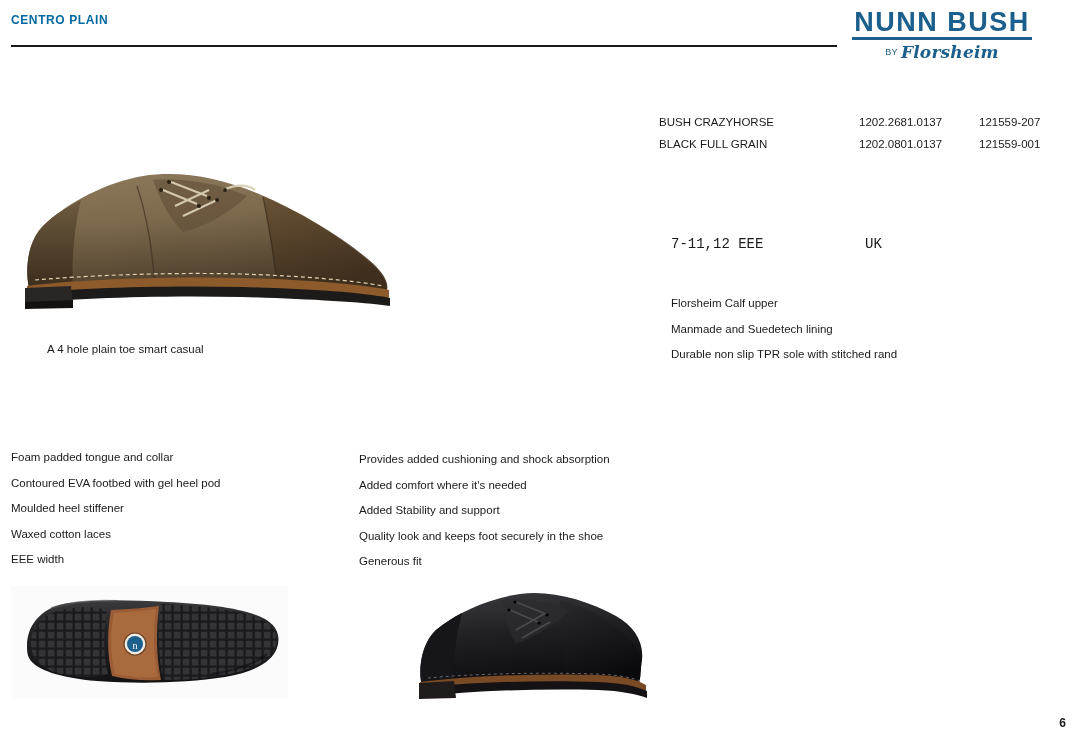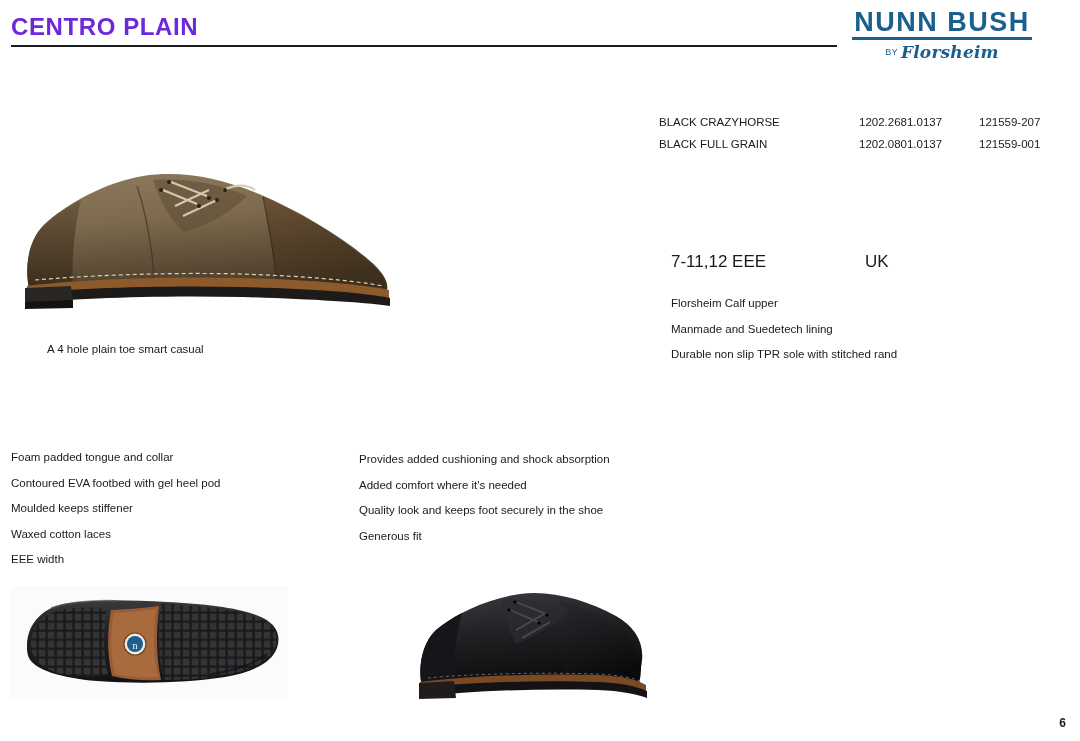--- a/index.html
+++ b/index.html
@@ -15,24 +15,24 @@
     font-family: "Liberation Sans", sans-serif;
     color: #1a1a1a;
     overflow: hidden;
   }
 
   
   .page-title {
     position: absolute;
     left: 11px;
     top: 13px;
-    font-size: 24px;
+    font-size: 12px;
     font-weight: bold;
     letter-spacing: 0.6px;
-    color: #6d28d9;
+    color: #0369a1;
   }
   .header-rule {
     position: absolute;
     left: 11px;
     top: 45px;
     width: 826px;
     height: 2px;
     background: #1a1a1a;
   }
 
@@ -91,24 +91,25 @@
     line-height: 22px;
     white-space: nowrap;
   }
   .col-name  { width: 200px; }
   .col-code  { width: 120px; }
   .col-upc   { width: 120px; }
 
   .size-row {
     position: absolute;
     left: 671px;
-    top: 252px;
-    font-size: 17px;
+    top: 236px;
+    font-size: 14px;
     display: flex;
     white-space: nowrap;
+    font-family: Liberation Mono, monospace;
   }
   .size-row .size { width: 194px; }
 
   .materials {
     position: absolute;
     left: 671px;
     top: 291px;
     font-size: 11.5px;
   }
   .materials div { line-height: 25.5px; white-space: nowrap; }
@@ -243,21 +244,21 @@
 
     <path d="M14 168 L60 166 L62 186 L14 188 Z" fill="#2a2623"></path>
     <path d="M14 182 L62 180 L62 188 L14 189 Z" fill="#141211"></path>
   </svg>
 </div>
 
 <div class="hero-caption">A 4 hole plain toe smart casual</div>
 
 <div class="color-table">
   <div class="color-row">
-    <span class="col-name">BLACK CRAZYHORSE</span>
+    <span class="col-name">BUSH CRAZYHORSE</span>
     <span class="col-code">1202.2681.0137</span>
     <span class="col-upc">121559-207</span>
   </div>
   <div class="color-row">
     <span class="col-name">BLACK FULL GRAIN</span>
     <span class="col-code">1202.0801.0137</span>
     <span class="col-upc">121559-001</span>
   </div>
 </div>
 
@@ -268,28 +269,29 @@
 
 <div class="materials">
   <div>Florsheim Calf upper</div>
   <div>Manmade and Suedetech lining</div>
   <div>Durable non slip TPR sole with stitched rand</div>
 </div>
 
 <div class="features">
   <div>Foam padded tongue and collar</div>
   <div>Contoured EVA footbed with gel heel pod</div>
-  <div>Moulded keeps stiffener</div>
+  <div>Moulded heel stiffener</div>
   <div>Waxed cotton laces</div>
   <div>EEE width</div>
 </div>
 
 <div class="benefits">
   <div>Provides added cushioning and shock absorption</div>
   <div>Added comfort where it's needed</div>
+  <div>Added Stability and support</div>
   <div>Quality look and keeps foot securely in the shoe</div>
   <div>Generous fit</div>
 </div>
 
 <div class="sole-img">
   <svg viewBox="0 0 277 113" width="277" height="113" aria-hidden="true">
     <defs>
       <linearGradient id="soleGrad" x1="0" y1="0" x2="0" y2="1">
         <stop offset="0%" stop-color="#3a3a3c"></stop>
         <stop offset="35%" stop-color="#232326"></stop>

